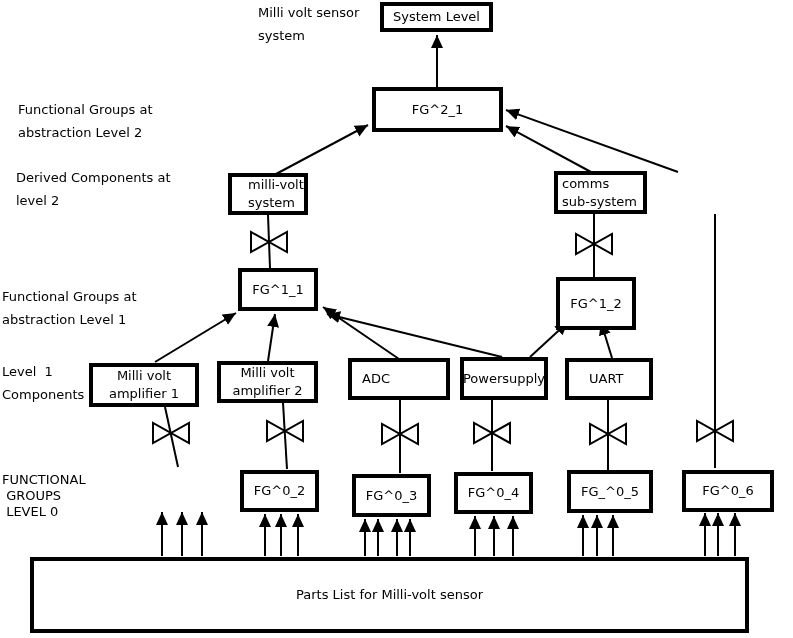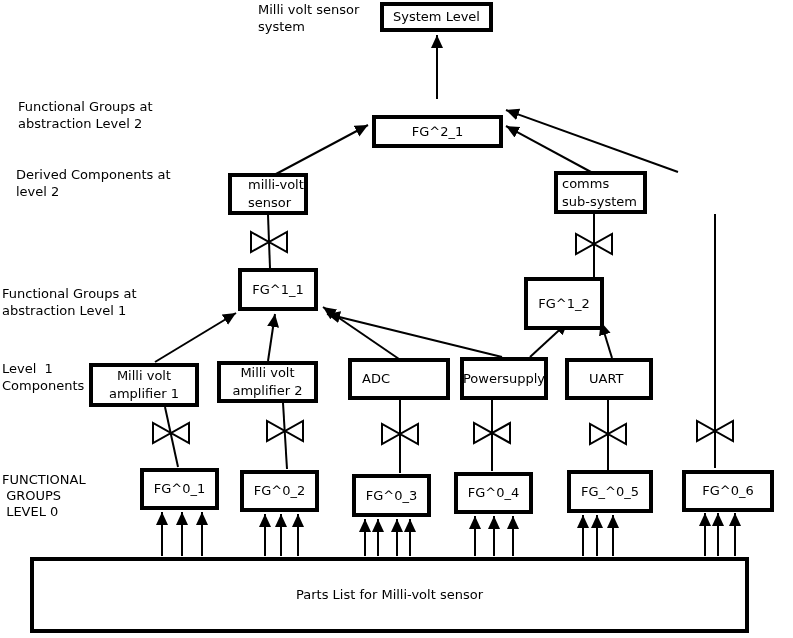--- a/index.html
+++ b/index.html
@@ -25,21 +25,21 @@
     text-align:center;
     white-space:pre-line;
   }
   .box.leftal{
     justify-content:flex-start;
     text-align:left;
   }
   .lbl{
     position:absolute;
     font-size:13px;
-    line-height:17px;
+    line-height:23px;
     white-space:pre-wrap;
   }
   .lbl.caps{line-height:16px;}
 </style>
 </head>
 <body>
 
 <div id="canvas">
 
   <svg id="wires" width="793" height="638" viewBox="0 0 793 638">
@@ -124,40 +124,40 @@
   <div class="lbl" style="left:2px;top:360px">Level  1
 Components</div>
   <div class="lbl caps" style="left:2px;top:472px">FUNCTIONAL
  GROUPS
  LEVEL 0</div>
 
   <div class="box" style="left:380px;top:2px;width:113px;height:30px">
     <span>System Level</span>
   </div>
 
-  <div class="box" style="left:372px;top:115px;width:131px;height:33px">
+  <div class="box" style="left:372px;top:87px;width:131px;height:45px">
     <span>FG^2_1</span>
   </div>
 
   <div class="box leftal" style="left:228px;top:173px;width:80px;height:42px;padding-left:16px">
     <span>milli-volt
-sensor</span>
+system</span>
   </div>
 
   <div class="box leftal" style="left:554px;top:171px;width:93px;height:43px;padding-left:4px">
     <span>comms
 sub-system</span>
   </div>
 
 
   <div class="box" style="left:238px;top:268px;width:80px;height:43px">
     <span>FG^1_1</span>
   </div>
 
-  <div class="box" style="left:524px;top:277px;width:80px;height:53px">
+  <div class="box" style="left:556px;top:277px;width:80px;height:53px">
     <span>FG^1_2</span>
   </div>
 
   <div class="box" style="left:89px;top:363px;width:110px;height:44px">
     <span>Milli volt
 amplifier 1</span>
   </div>
 
   <div class="box" style="left:217px;top:361px;width:101px;height:42px">
     <span>Milli volt
@@ -169,23 +169,20 @@
   </div>
 
   <div class="box" style="left:460px;top:357px;width:88px;height:43px">
     <span>Powersupply</span>
   </div>
 
   <div class="box leftal" style="left:565px;top:358px;width:88px;height:42px;padding-left:20px">
     <span>UART</span>
   </div>
 
-  <div class="box" style="left:140px;top:468px;width:79px;height:42px">
-    <span>FG^0_1</span>
-  </div>
 
   <div class="box" style="left:240px;top:470px;width:79px;height:42px">
     <span>FG^0_2</span>
   </div>
 
   <div class="box" style="left:352px;top:474px;width:79px;height:43px">
     <span>FG^0_3</span>
   </div>
 
   <div class="box" style="left:454px;top:472px;width:79px;height:42px">

